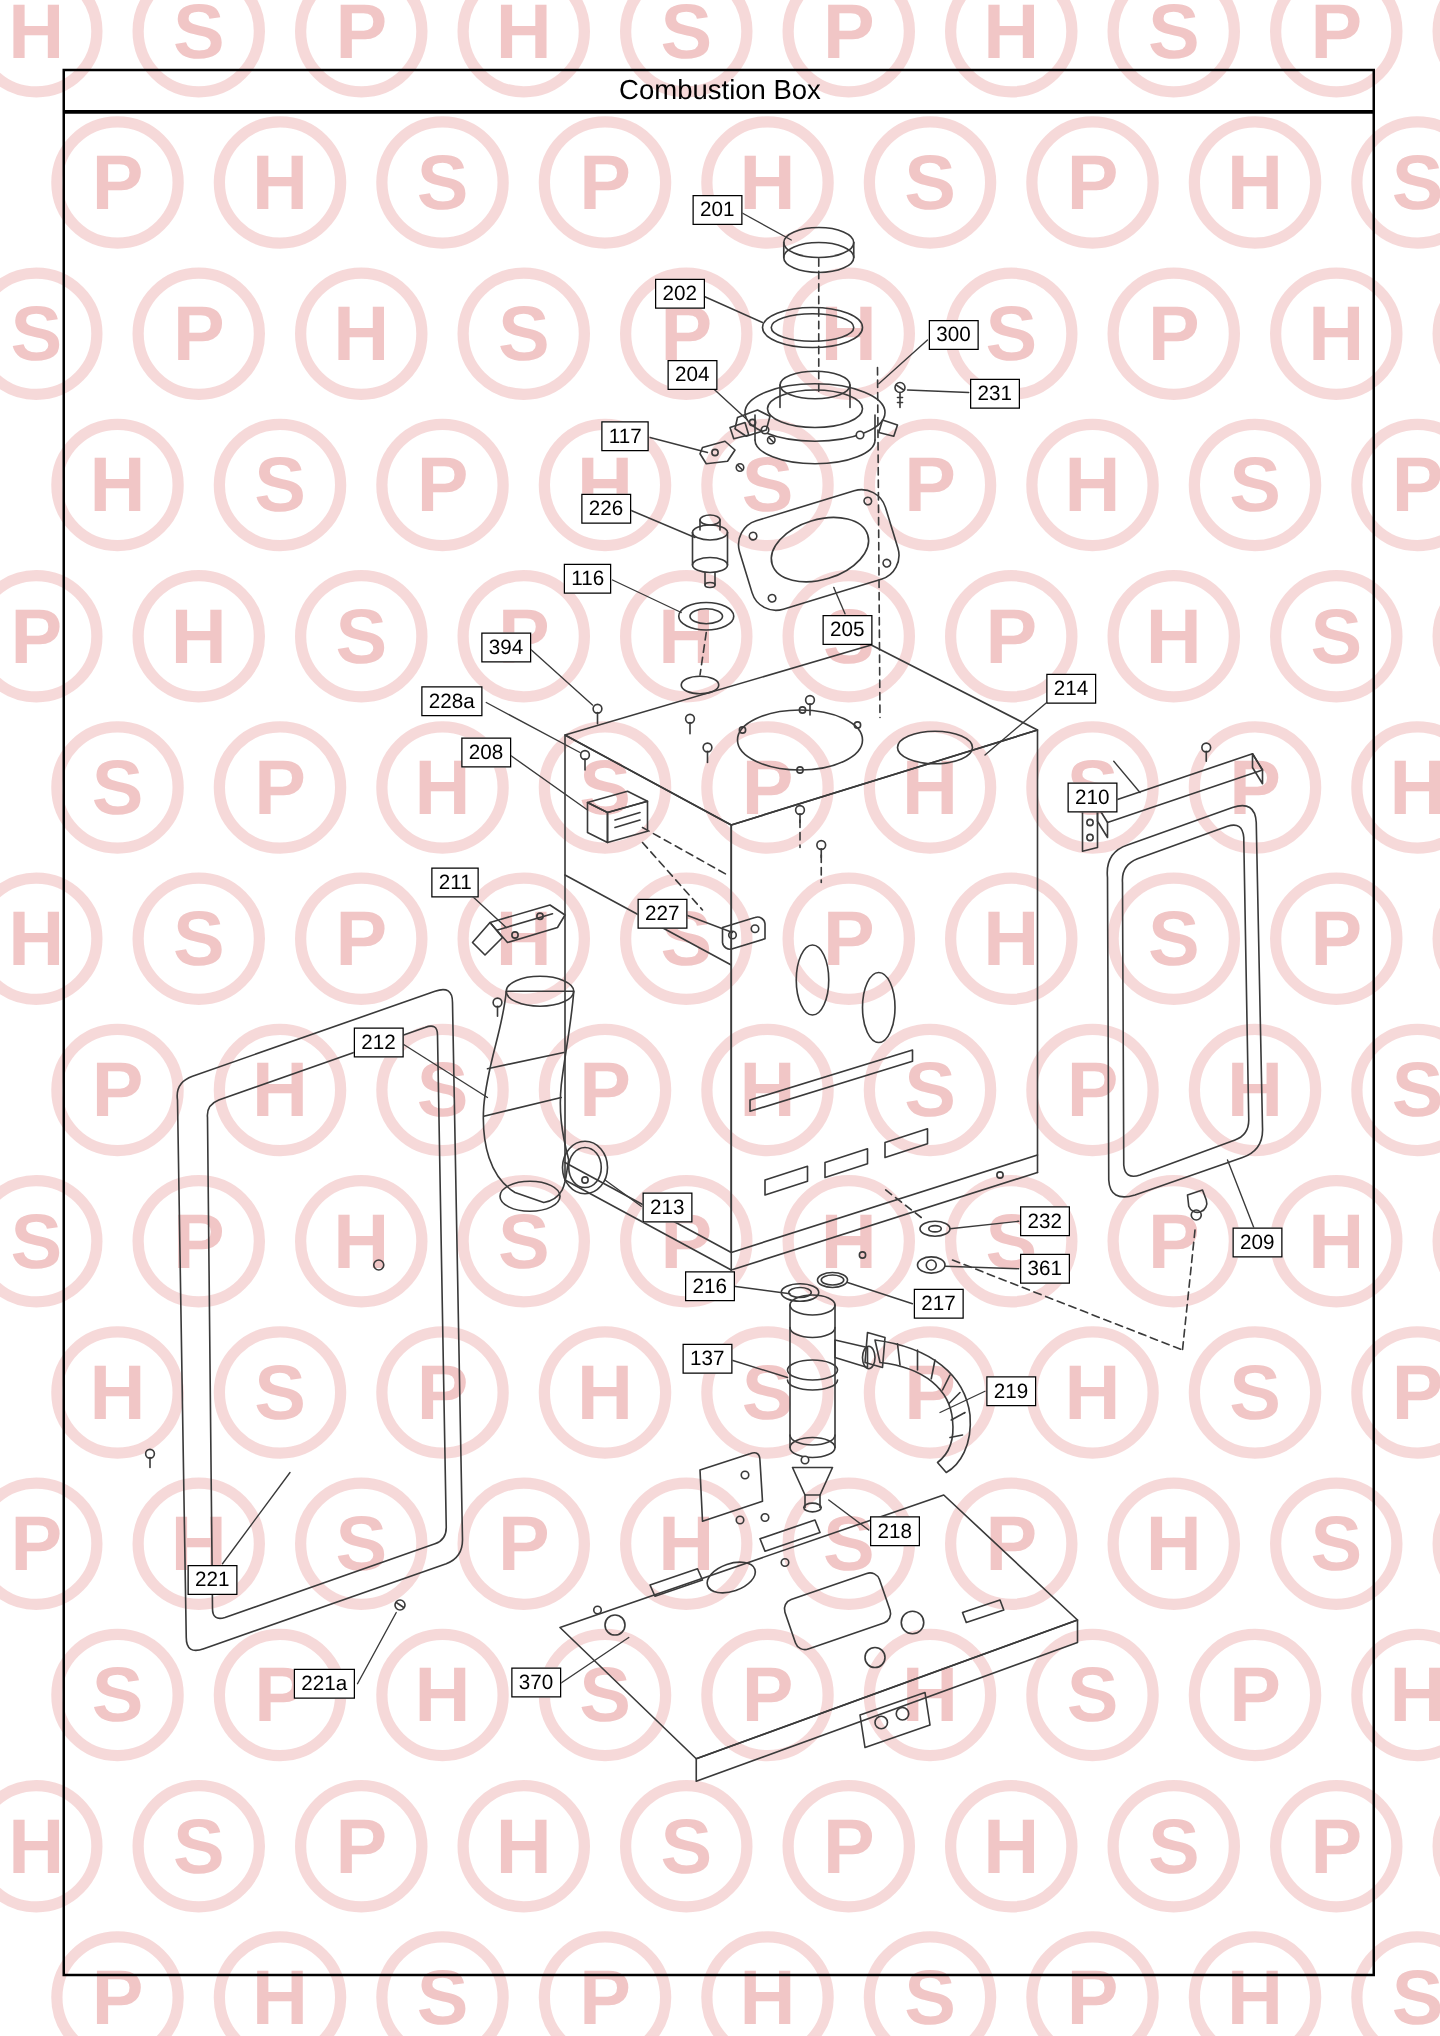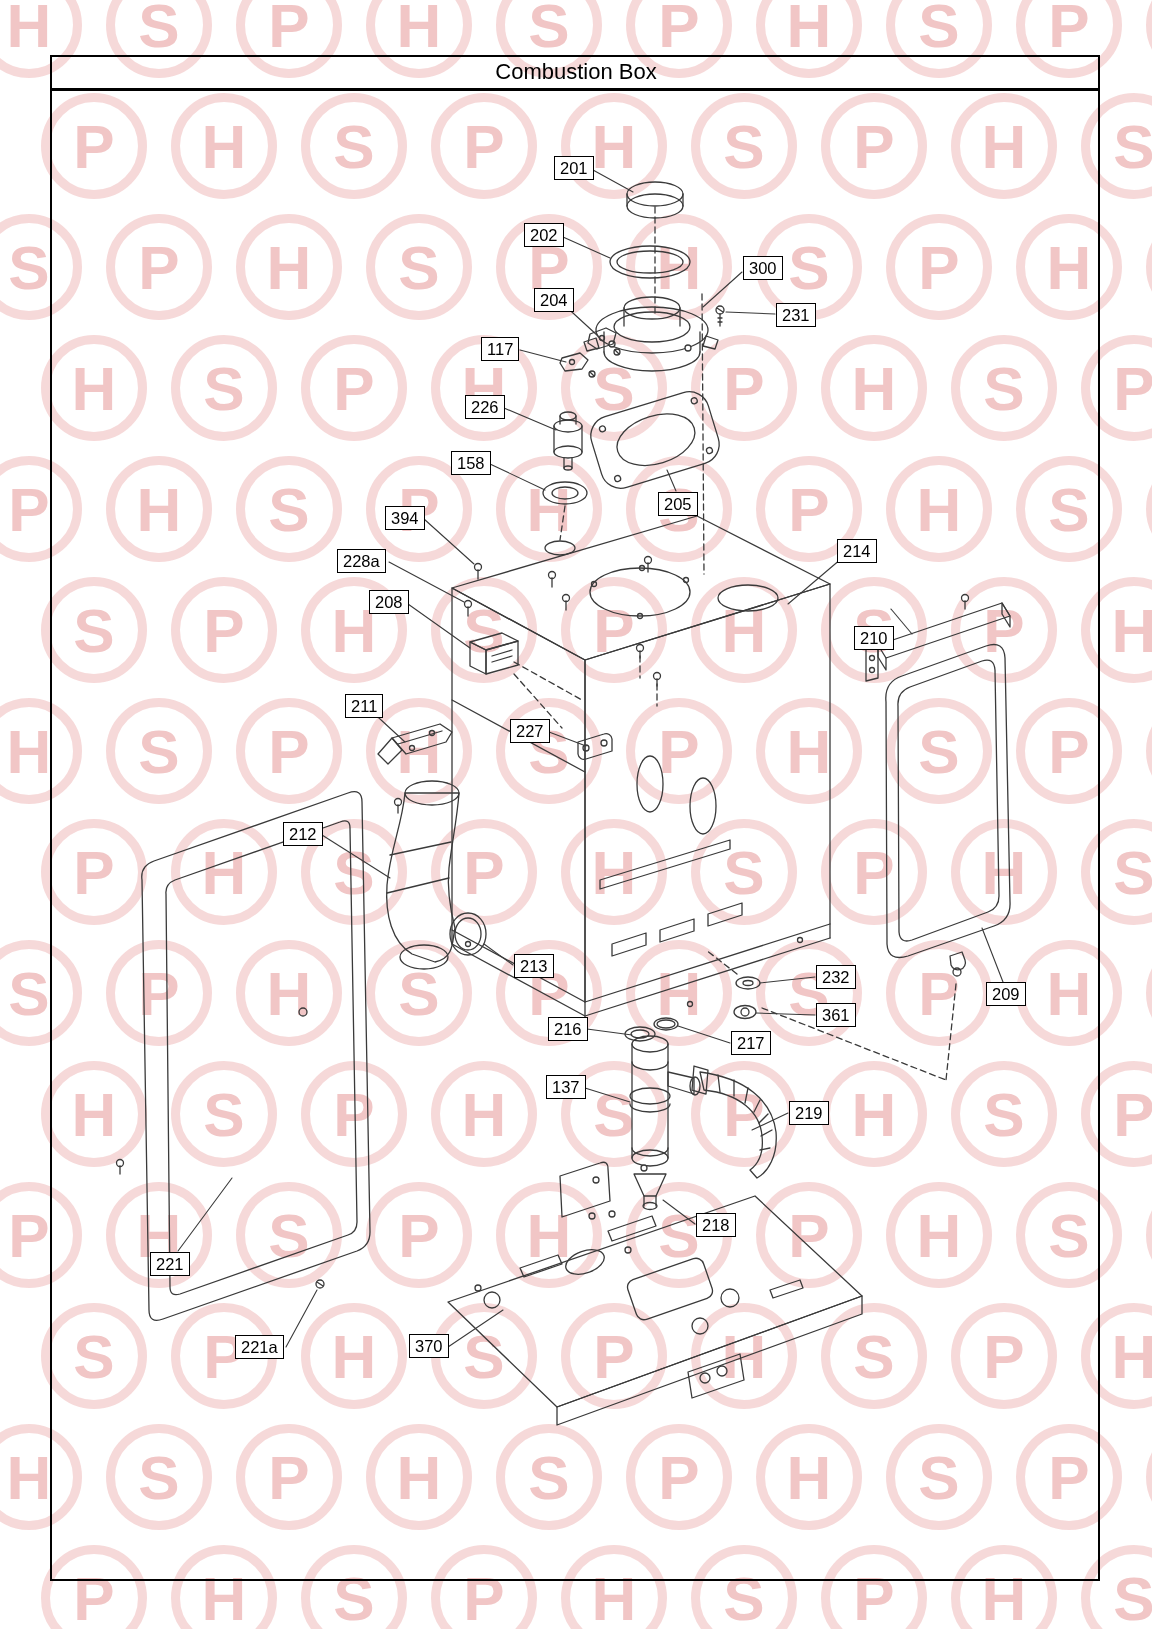--- a/index.html
+++ b/index.html
@@ -501,21 +501,21 @@
   </g>
 </svg>
 
 <div class="part-label" style="left:554px;top:156px">201</div>
 <div class="part-label" style="left:524px;top:223px">202</div>
 <div class="part-label" style="left:743px;top:256px">300</div>
 <div class="part-label" style="left:776px;top:303px">231</div>
 <div class="part-label" style="left:534px;top:288px">204</div>
 <div class="part-label" style="left:481px;top:337px">117</div>
 <div class="part-label" style="left:465px;top:395px">226</div>
-<div class="part-label" style="left:451px;top:451px">158</div>
+<div class="part-label" style="left:451px;top:451px">116</div>
 <div class="part-label" style="left:658px;top:492px">205</div>
 <div class="part-label" style="left:385px;top:506px">394</div>
 <div class="part-label" style="left:337px;top:549px">228a</div>
 <div class="part-label" style="left:369px;top:590px">208</div>
 <div class="part-label" style="left:837px;top:539px">214</div>
 <div class="part-label" style="left:854px;top:626px">210</div>
 <div class="part-label" style="left:345px;top:694px">211</div>
 <div class="part-label" style="left:510px;top:719px">227</div>
 <div class="part-label" style="left:283px;top:822px">212</div>
 <div class="part-label" style="left:514px;top:954px">213</div>

